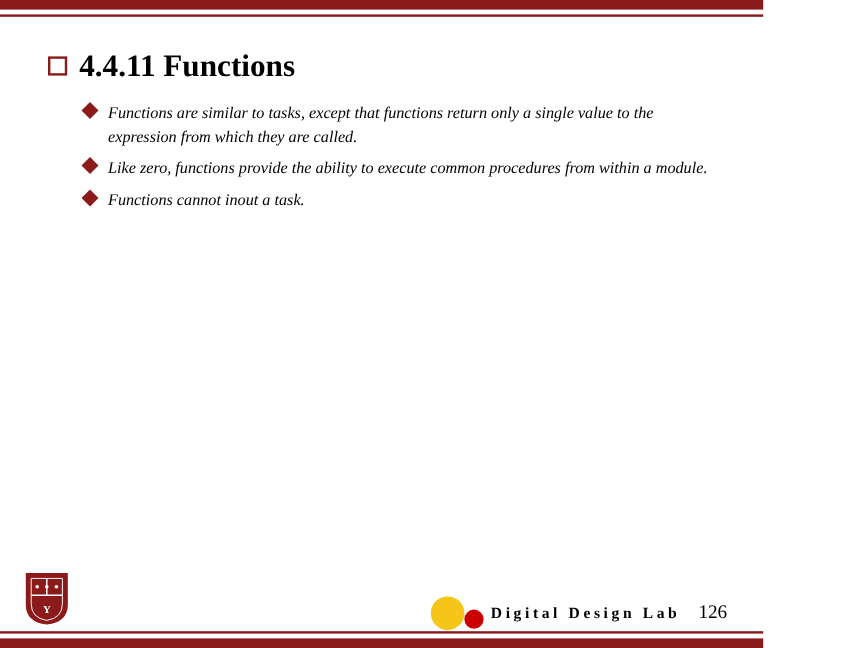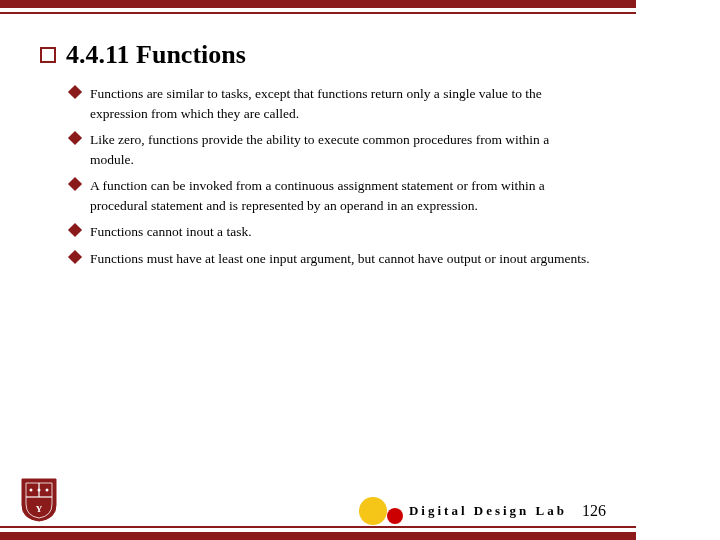--- a/index.html
+++ b/index.html
@@ -99,20 +99,21 @@
       padding-left: 30px;
     }
 
     .bullet-list li {
       display: flex;
       align-items: flex-start;
       margin-bottom: 7px;
       font-size: 13.5px;
       color: #000000;
       line-height: 1.45;
+      font-style: italic;
     }
 
     .bullet-list li .diamond {
       display: inline-block;
       width: 10px;
       height: 10px;
       background: #8b1a1a;
       transform: rotate(45deg);
       margin-right: 10px;
       margin-top: 3px;
@@ -216,29 +217,21 @@
       <li>
         <span class="diamond"></span>
         <span class="bullet-text">Functions are similar to tasks, except that functions return only a single value to the expression from which they are called.</span>
       </li>
       <li>
         <span class="diamond"></span>
         <span class="bullet-text">Like zero, functions provide the ability to execute common procedures from within a module.</span>
       </li>
       <li>
         <span class="diamond"></span>
-        <span class="bullet-text">A function can be invoked from a continuous assignment statement or from within a procedural statement and is represented by an operand in an expression.</span>
-      </li>
-      <li>
-        <span class="diamond"></span>
         <span class="bullet-text">Functions cannot inout a task.</span>
-      </li>
-      <li>
-        <span class="diamond"></span>
-        <span class="bullet-text">Functions must have at least one input argument, but cannot have output or inout arguments.</span>
       </li>
     </ul>
   </div>
 
   <div class="shield-area">
     <svg class="shield-svg" viewBox="0 0 38 45">
 
       <path d="M2,2 L36,2 L36,28 Q36,42 19,44 Q2,42 2,28 Z" fill="#8b1a1a" stroke="#8b1a1a" stroke-width="1"></path>
 
       <path d="M6,6 L32,6 L32,27 Q32,39 19,41 Q6,39 6,27 Z" fill="none" stroke="#ffffff" stroke-width="0.8"></path>

